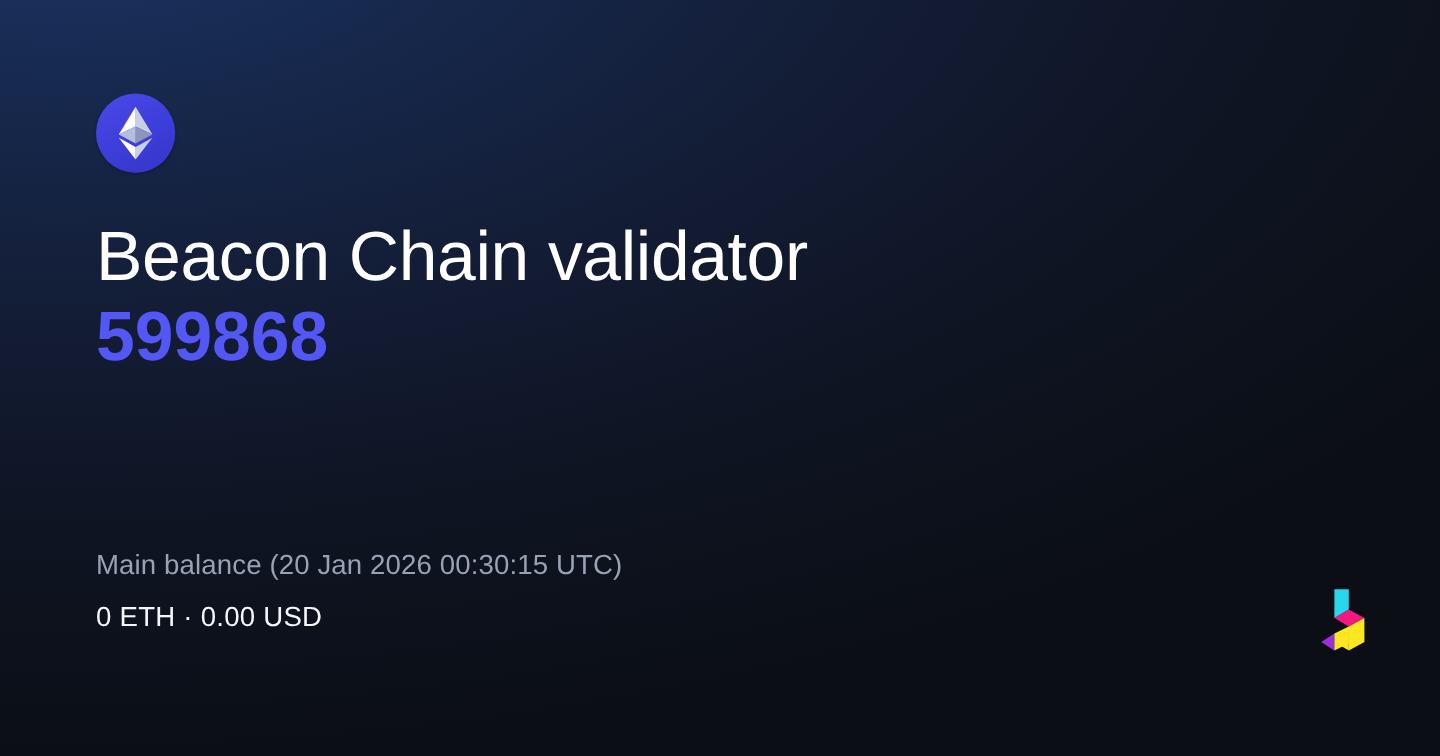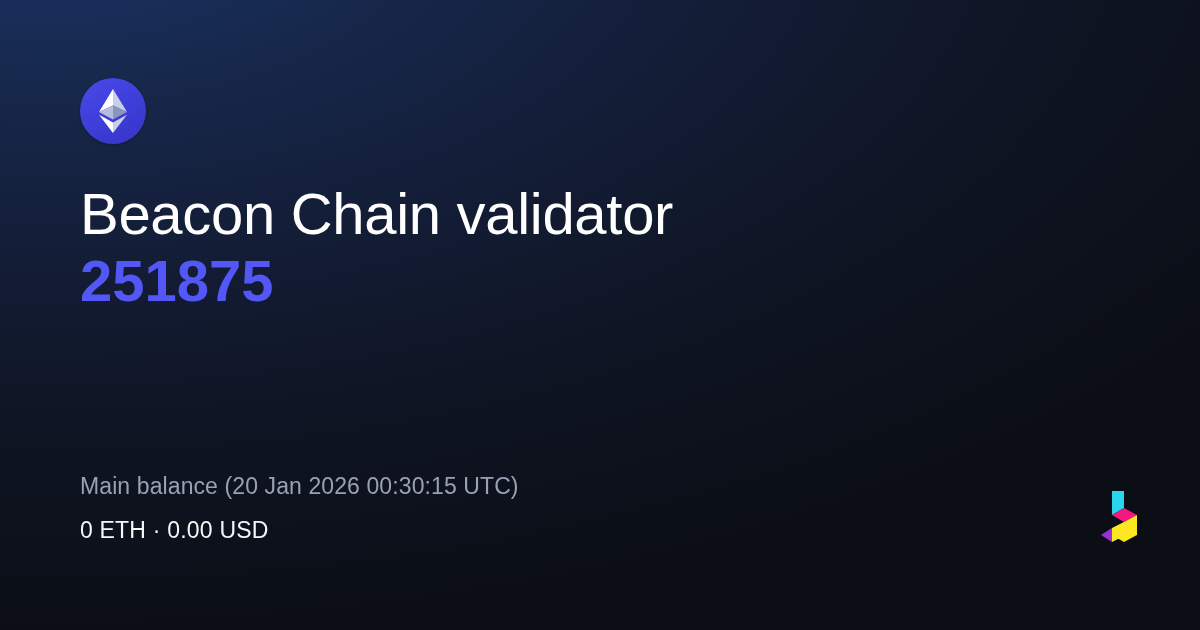--- a/index.html
+++ b/index.html
@@ -67,21 +67,21 @@
     color: #5257f5;
     font-weight: 700;
     letter-spacing: 0px;
     margin-top: 2px;
   }
 
   
   .footer-block {
     position: absolute;
     left: 80px;
-    bottom: 84px;
+    bottom: 100px;
     width: 900px;
   }
   .balance-label {
     color: #98a2b5;
     font-size: 23px;
     font-weight: 400;
     line-height: 1.3;
     letter-spacing: 0.1px;
     white-space: nowrap;
   }
@@ -118,21 +118,21 @@
         <polygon points="15,1 1,24 15,17.5" fill="#ffffff"></polygon>
         <polygon points="15,31.5 15,17.5 29,24" fill="#8c96bd"></polygon>
         <polygon points="15,31.5 1,24 15,17.5" fill="#b4bdda"></polygon>
         <polygon points="15,34.5 15,45 29,26.8" fill="#c8cfe8"></polygon>
         <polygon points="15,34.5 1,26.8 15,45" fill="#ffffff"></polygon>
       </svg>
     </div>
 
     <h1 class="page-title">
       <span class="title-line-1">Beacon Chain validator</span>
-      <span class="title-number">251875</span>
+      <span class="title-number">599868</span>
     </h1>
 
   </div>
 
   <div class="footer-block">
     <div class="balance-label">Main balance (20 Jan 2026 00:30:15 UTC)</div>
     <div class="balance-value">0 ETH · 0.00 USD</div>
   </div>
 
   <div class="brand-mark">

